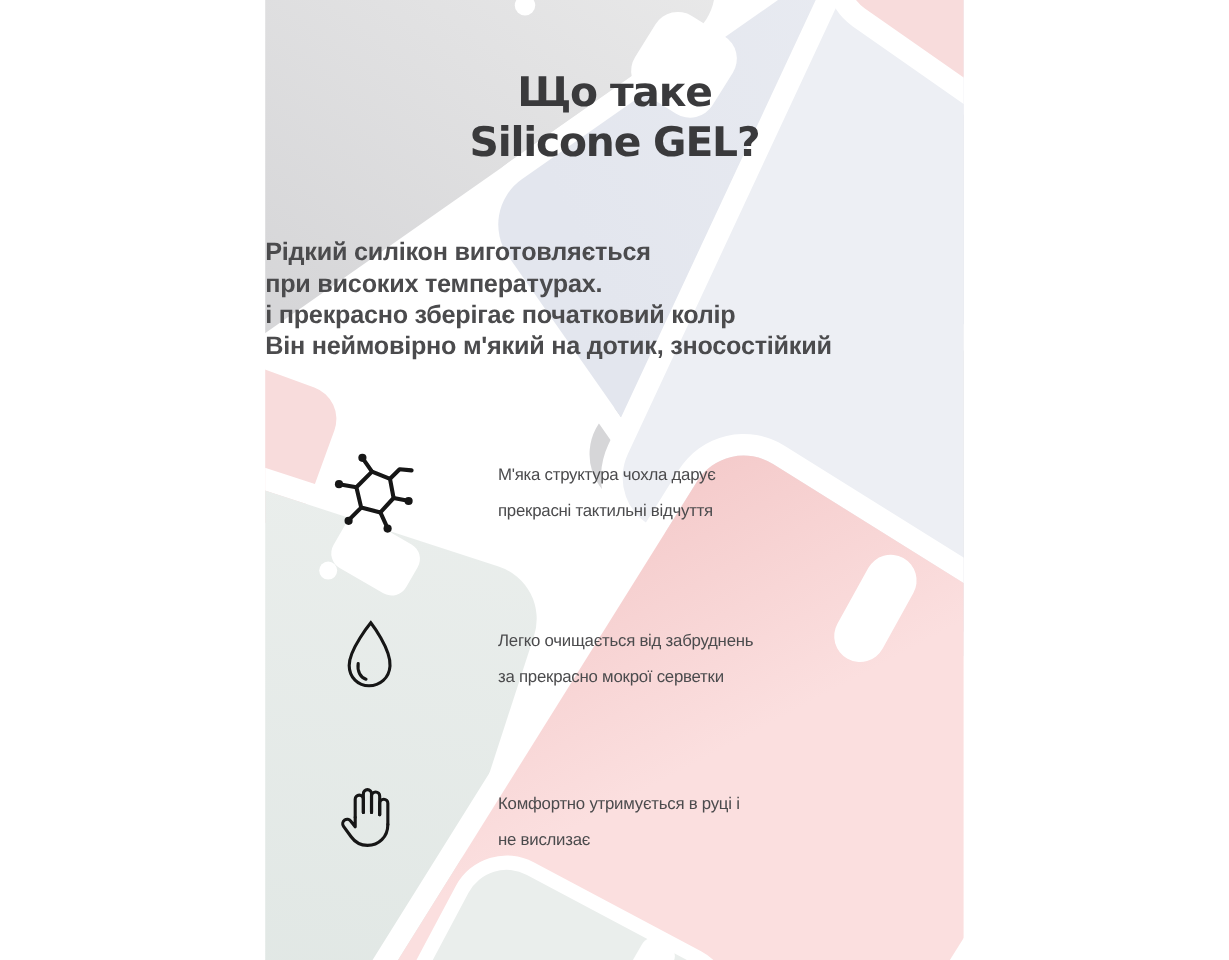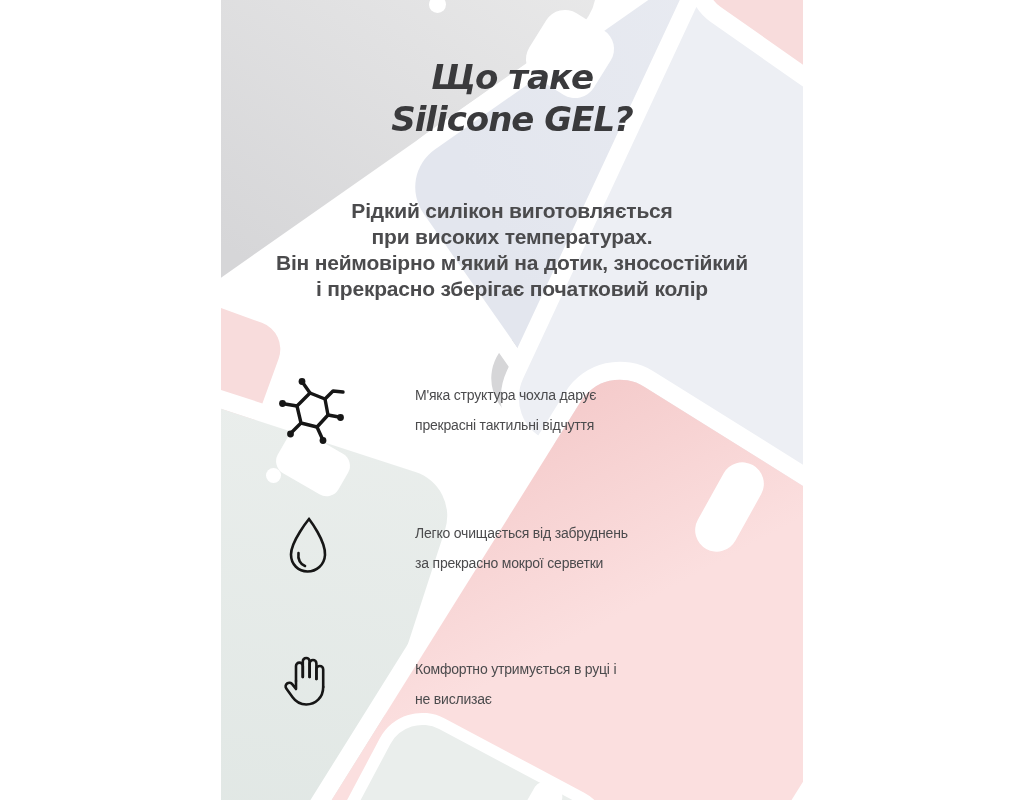--- a/index.html
+++ b/index.html
@@ -55,26 +55,26 @@
                 transform:rotate(29deg); }
   .cut-d-corner { left:307px; top:783px; width:30px; height:40px; border-radius:10px;
                   transform:rotate(30deg); }
 
   
   .fg { position:absolute; inset:0; z-index:5; }
 
   .title { position:absolute; left:0; top:56px; width:100%;
            text-align:center;
            font-family:"DejaVu Sans", sans-serif;
-           font-weight:bold; font-style:italic;
+           font-weight:bold; 
            font-size:34px; line-height:42px; letter-spacing:-1px;
            color:var(--text-title); }
 
   .intro { position:absolute; left:0; top:198px; width:100%;
-           text-align:center;
+           text-align:left;
            font-size:21px; line-height:26px; font-weight:bold;
            letter-spacing:-0.2px;
            color:var(--text-body); }
   .intro div { white-space:nowrap; }
 
   .feature-row { position:absolute; left:0; width:100%; }
   .row-1 { top:372px; } .row-2 { top:510px; } .row-3 { top:646px; }
 
   .feature-icon { position:absolute; display:flex; align-items:center; justify-content:center; }
   .row-1 .feature-icon { left:56px; top:4px; width:70px; height:76px; }
@@ -114,22 +114,22 @@
     <div class="fg">
 
       <div class="title">
         <div>Що таке</div>
         <div>Silicone GEL?</div>
       </div>
 
       <div class="intro">
         <div>Рідкий силікон виготовляється</div>
         <div>при високих температурах.</div>
+        <div>і прекрасно зберігає початковий колір</div>
         <div>Він неймовірно м'який на дотик, зносостійкий</div>
-        <div>і прекрасно зберігає початковий колір</div>
       </div>
 
       <div class="feature-row row-1">
         <span class="feature-icon">
           <svg width="70" height="76" viewBox="0 0 70 76" fill="none" stroke="#161616" stroke-width="3.4" stroke-linecap="round" stroke-linejoin="round">
 
             <path d="M33 17 L48 23 L51 39 L40 51 L24 47 L20 30 Z"></path>
 
             <path d="M33 17 L26 7"></path>
             <path d="M48 23 L56 15 L66 16"></path>

